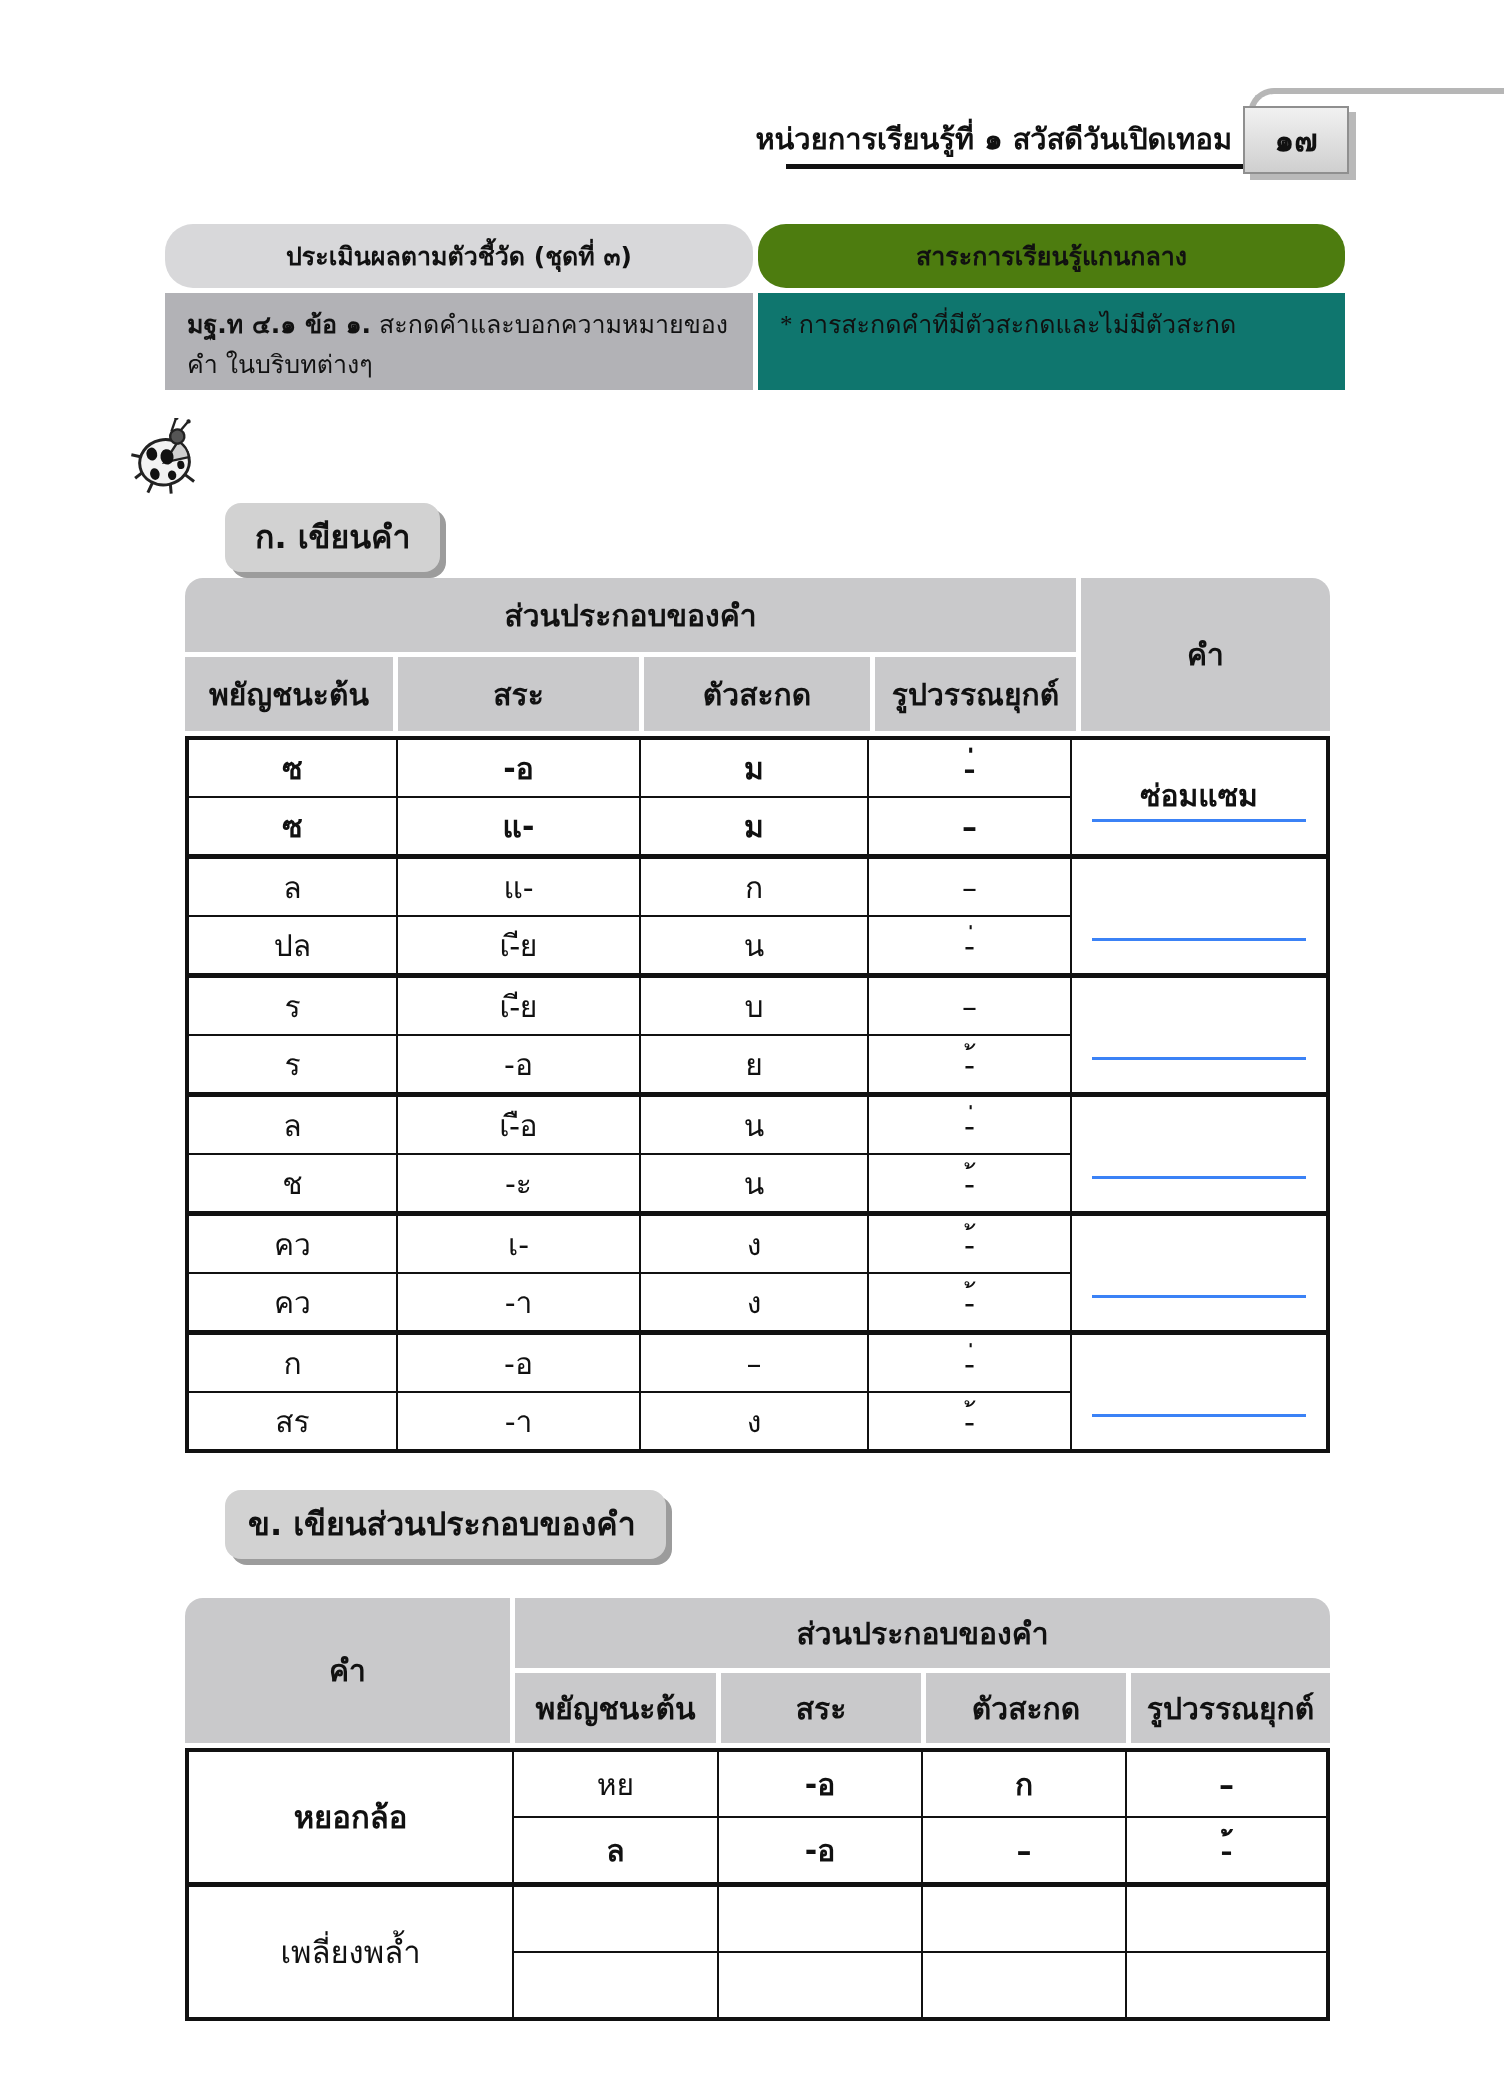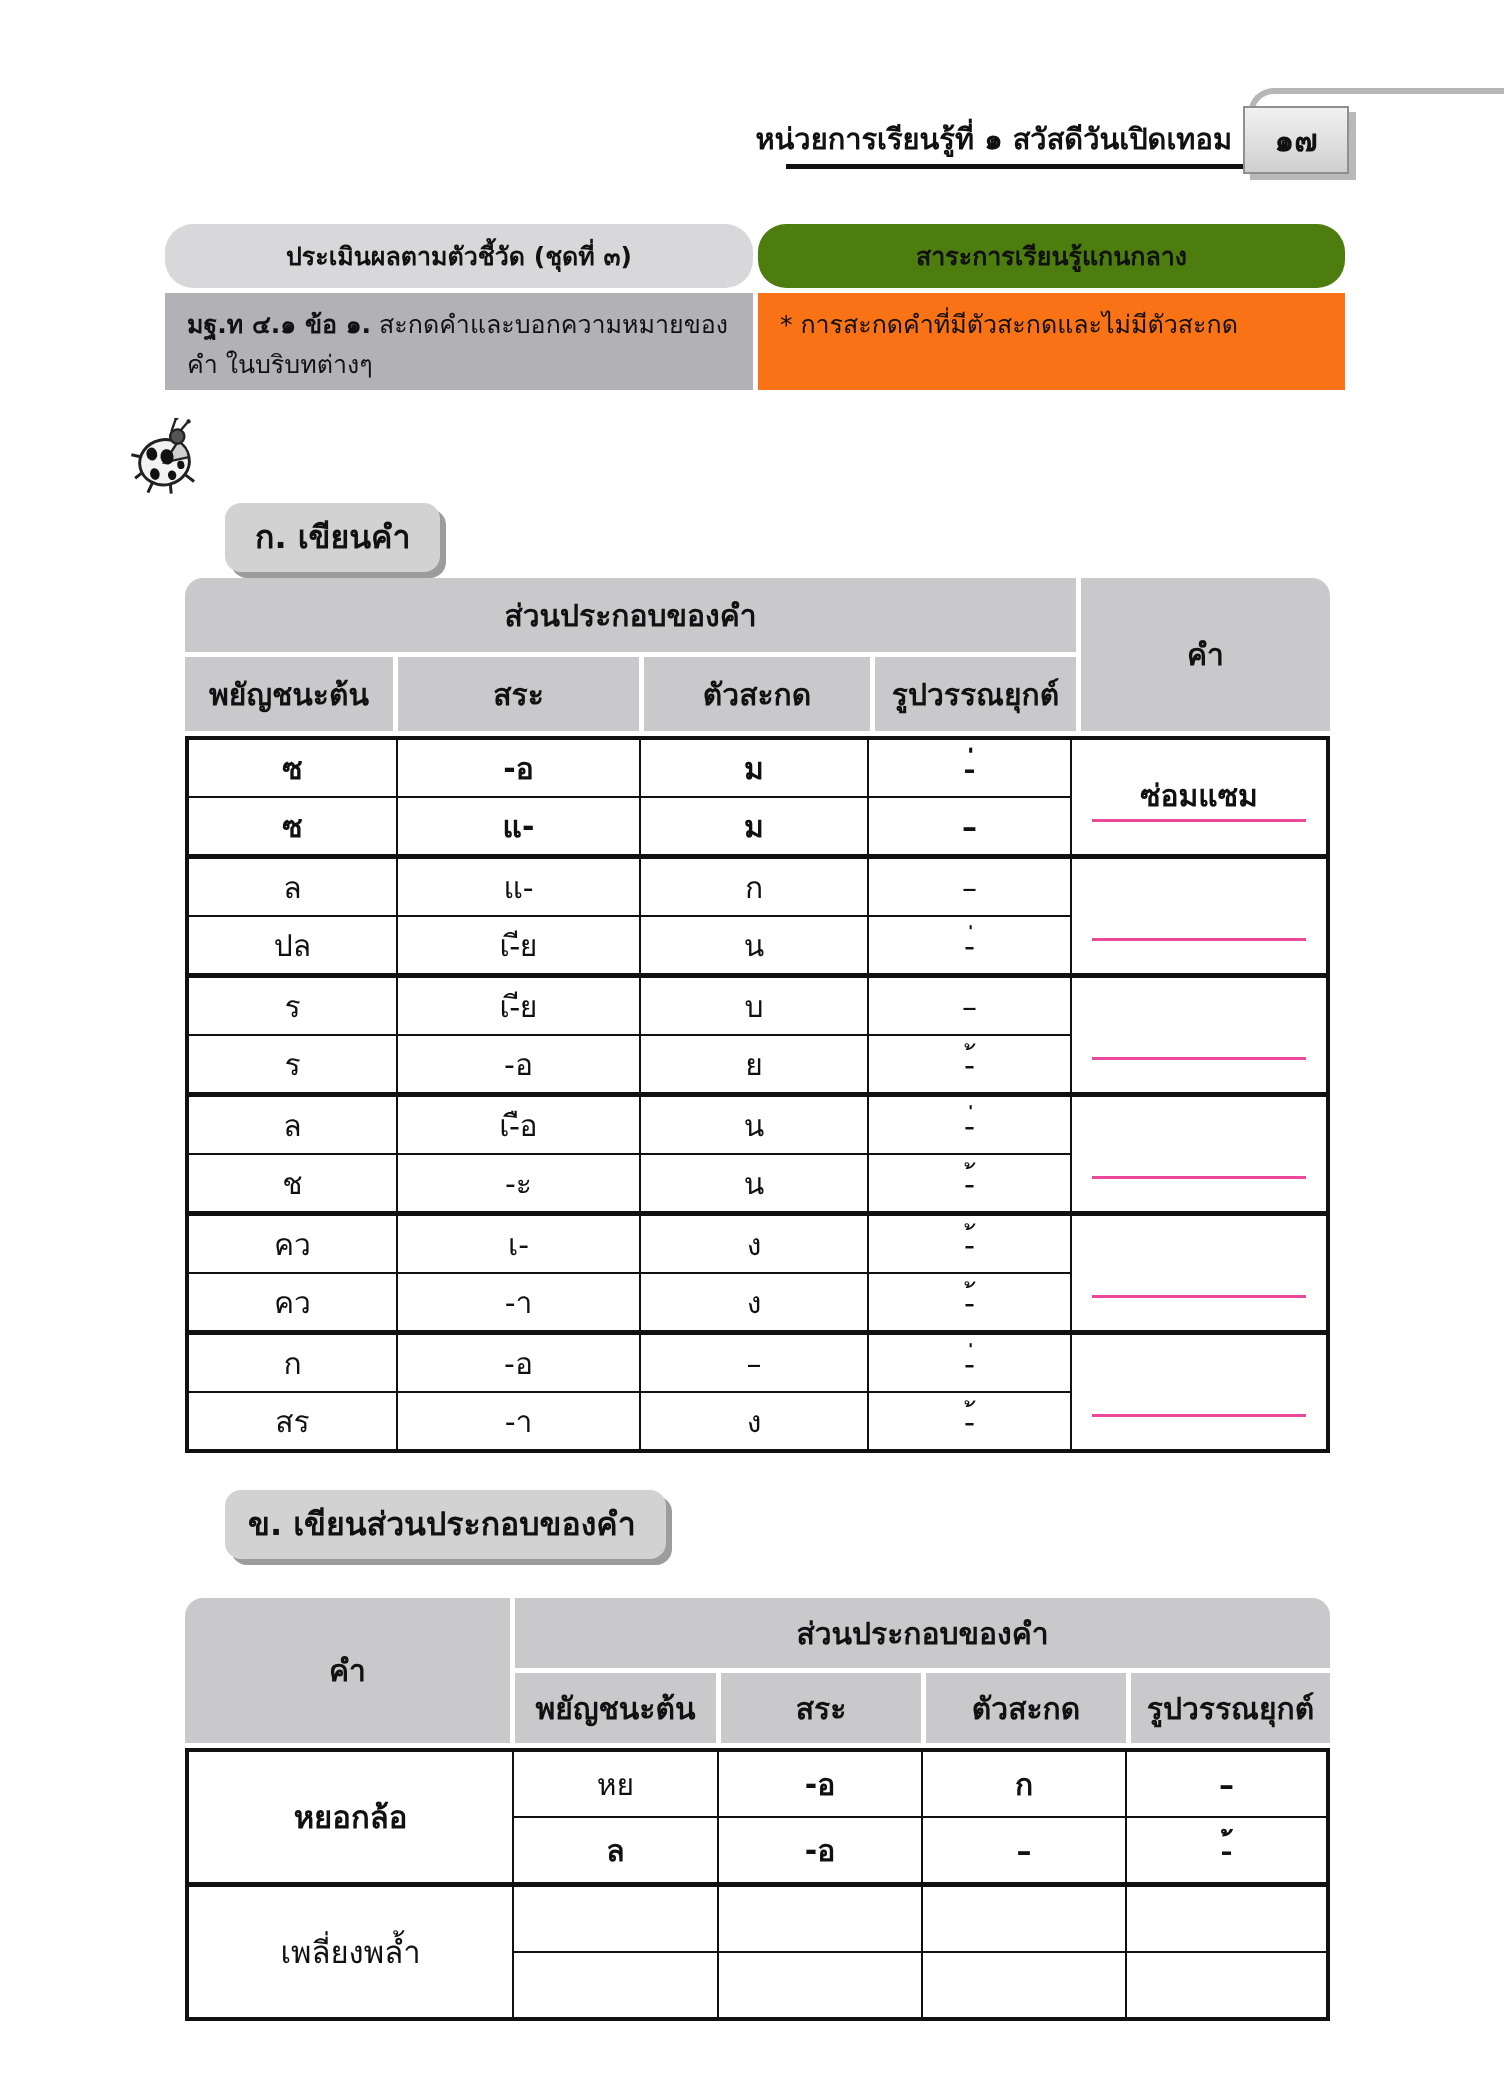--- a/index.html
+++ b/index.html
@@ -18,21 +18,21 @@
     background:linear-gradient(#f1f1f1,#cfcfcf);border:2px solid #8f8f8f;border-radius:0;
     box-shadow:7px 6px 0 #b9b9b9;display:flex;align-items:center;justify-content:center;
     font-size:31px;font-weight:bold;}
   
   .assess{position:absolute;left:165px;top:224px;width:1180px;display:grid;
     grid-template-columns:588px 587px;gap:5px;font-size:25px;}
   .assess .hcell{height:64px;display:flex;align-items:center;justify-content:center;font-weight:bold;border-radius:28px;}
   .assess .h-left{background:#d8d8da;}
   .assess .h-right{background:#4d7c0f;}
   .assess .b-left{background:#b2b2b6;padding:12px 22px 5px 22px;line-height:1.6;}
-  .assess .b-right{background:#f97316;padding:12px 15px 16px 22px;line-height:1.6;}
+  .assess .b-right{background:#0f766e;padding:12px 15px 16px 22px;line-height:1.6;font-family:Liberation Serif, serif;}
   
   .instruction{position:absolute;left:130px;top:418px;display:flex;align-items:center;gap:20px;}
   .instruction .txt{font-size:34px;font-weight:bold;}
   
   .badge{position:absolute;left:225px;background:#d2d2d2;border-radius:16px;
     padding:8px 30px 10px 30px;font-size:32px;font-weight:bold;box-shadow:6px 6px 0 #9c9c9c;
     white-space:nowrap;}
   .badge-a{top:503px;}
   .badge-b{top:1490px;padding-left:23px;}
   
@@ -43,21 +43,21 @@
   .round-tl{border-top-left-radius:18px;}
   .round-tr{border-top-right-radius:18px;}
   table{border-collapse:collapse;table-layout:fixed;margin-top:5px;}
   td{border:2px solid #111;height:56px;text-align:center;vertical-align:middle;
     font-size:30px;padding:0;}
   table.body-tbl{border:4px solid #111;}
   tr.bold-row td{font-weight:bold;}
   tr.pair-start td{border-top:5px solid #111;}
   td.word-cell{vertical-align:middle;}
   .blank{display:flex;align-items:flex-end;justify-content:center;height:46px;
-    border-bottom:3px solid #ec4899;width:84%;margin:4px auto;font-weight:bold;font-size:30px;}
+    border-bottom:3px solid #3b82f6;width:84%;margin:4px auto;font-weight:bold;font-size:30px;}
   
   .t1-head{grid-template-columns:208px 241px 226px 201px 249px;grid-template-rows:74px 74px;width:1145px;}
   
   .t2-head{grid-template-columns:325px 201px 200px 200px 199px;grid-template-rows:70px 70px;width:1145px;}
   .t2 td{height:64px;}
   td.word-b{font-size:31px;}
   td.fill{background:#fff;}
 </style>
 </head>
 <body>

